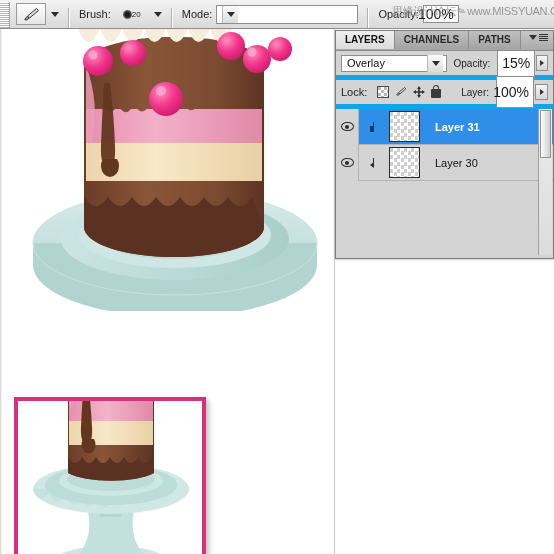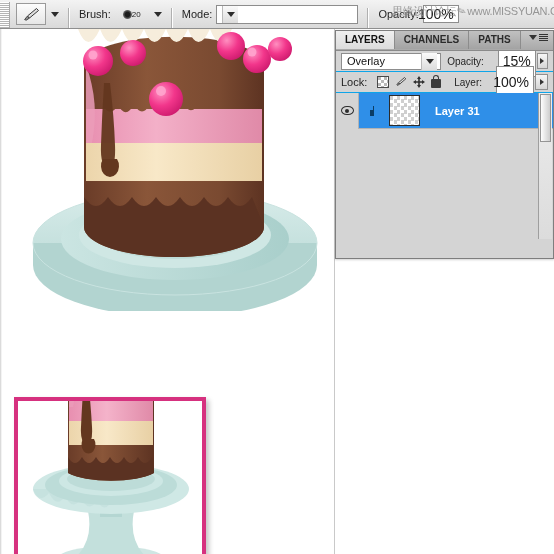--- a/index.html
+++ b/index.html
@@ -60,25 +60,25 @@
   .tab{height:18px;line-height:18px;padding:0 9px;font-size:10px;font-weight:bold;
        color:#2b2b2b;background:linear-gradient(#c0c0c0,#a3a3a3);
        border-right:1px solid #8c8c8c;box-sizing:border-box;}
   .tab.active{background:linear-gradient(#efefef,#dcdcdc);color:#111;}
   .panelmenu{position:absolute;right:5px;top:3px;display:flex;align-items:center;gap:2px;}
   .pm-tri{width:0;height:0;border-left:4px solid transparent;border-right:4px solid transparent;
           border-top:5px solid #333;}
   .pm-lines{display:flex;flex-direction:column;gap:1px;}
   .pm-lines i{display:block;width:9px;height:1px;background:#333;}
 
-  .prow{display:flex;align-items:center;height:21px;padding:0 5px;
-        background:#d4d4d4;border-bottom:1px solid #0ea5e9;box-sizing:border-box;}
+  .prow{display:flex;align-items:center;height:21px;padding:12px 5px;
+        background:#d4d4d4;border-bottom:5px solid #0ea5e9;box-sizing:border-box;}
   .blendcombo{width:118px;height:17px;}
   .op-lbl{margin-left:6px;font-size:10px;}
-  .op-field{width:38px;height:32px;margin-left:10px;}
+  .op-field{width:38px;height:32px;margin-left:3px;}
   .spin{width:13px;height:16px;margin-left:1px;background:linear-gradient(#f6f6f6,#d5d5d5);
         border:1px solid #909090;box-sizing:border-box;display:flex;align-items:center;justify-content:center;}
   .spin:after{content:"";width:0;height:0;border-top:3px solid transparent;
               border-bottom:3px solid transparent;border-left:4px solid #333;}
 
   .lockicons{display:flex;align-items:center;gap:6px;margin-left:6px;}
   .ic{width:12px;height:12px;display:inline-block;}
   .ic-trans{border:1px solid #4a4a4a;box-sizing:border-box;
        background:conic-gradient(#fff 0 25%,#b9b9b9 0 50%,#fff 0 75%,#b9b9b9 0);
        background-size:6px 6px;}
@@ -357,20 +357,30 @@
           <div class="eyecell">
               <span class="eye"></span>
             </div>
           <div class="clipcell">
               <span class="clip"></span>
             </div>
           <div class="thumb"></div>
           <span class="lname">Layer 31</span>
         </div>
 
+        <div class="lrow">
+          <div class="eyecell">
+              <span class="eye"></span>
+            </div>
+          <div class="clipcell">
+              <span class="clip"></span>
+            </div>
+          <div class="thumb"></div>
+          <span class="lname">Layer 30</span>
+        </div>
 
 
 
       </div>
       <div class="scrollbar" style="top:0;height:146px">
         <div class="thumbbar"></div>
       </div>
     </div>
 
   </div>

